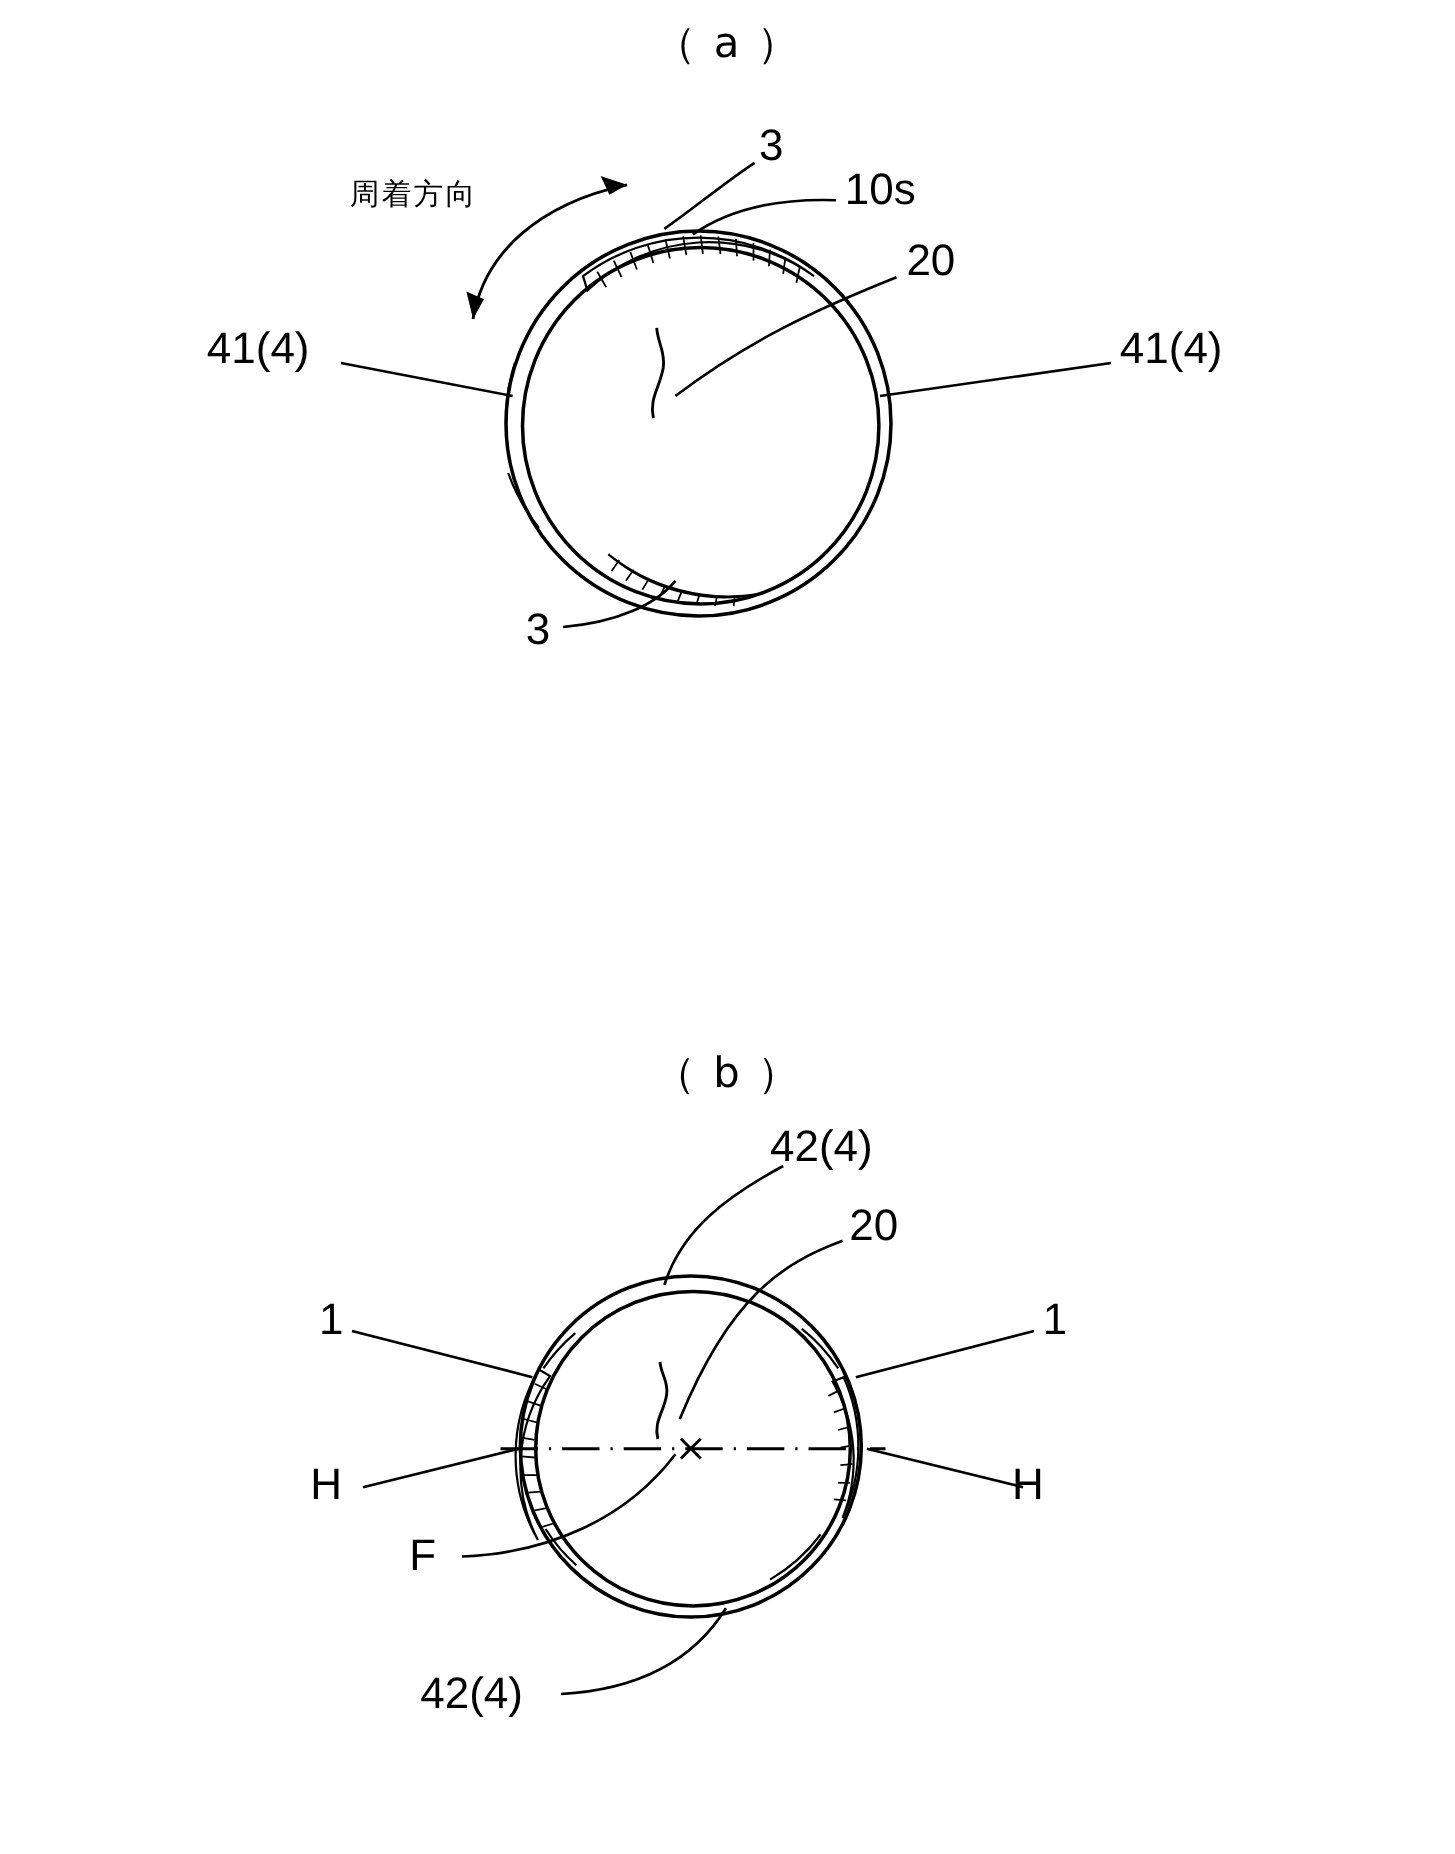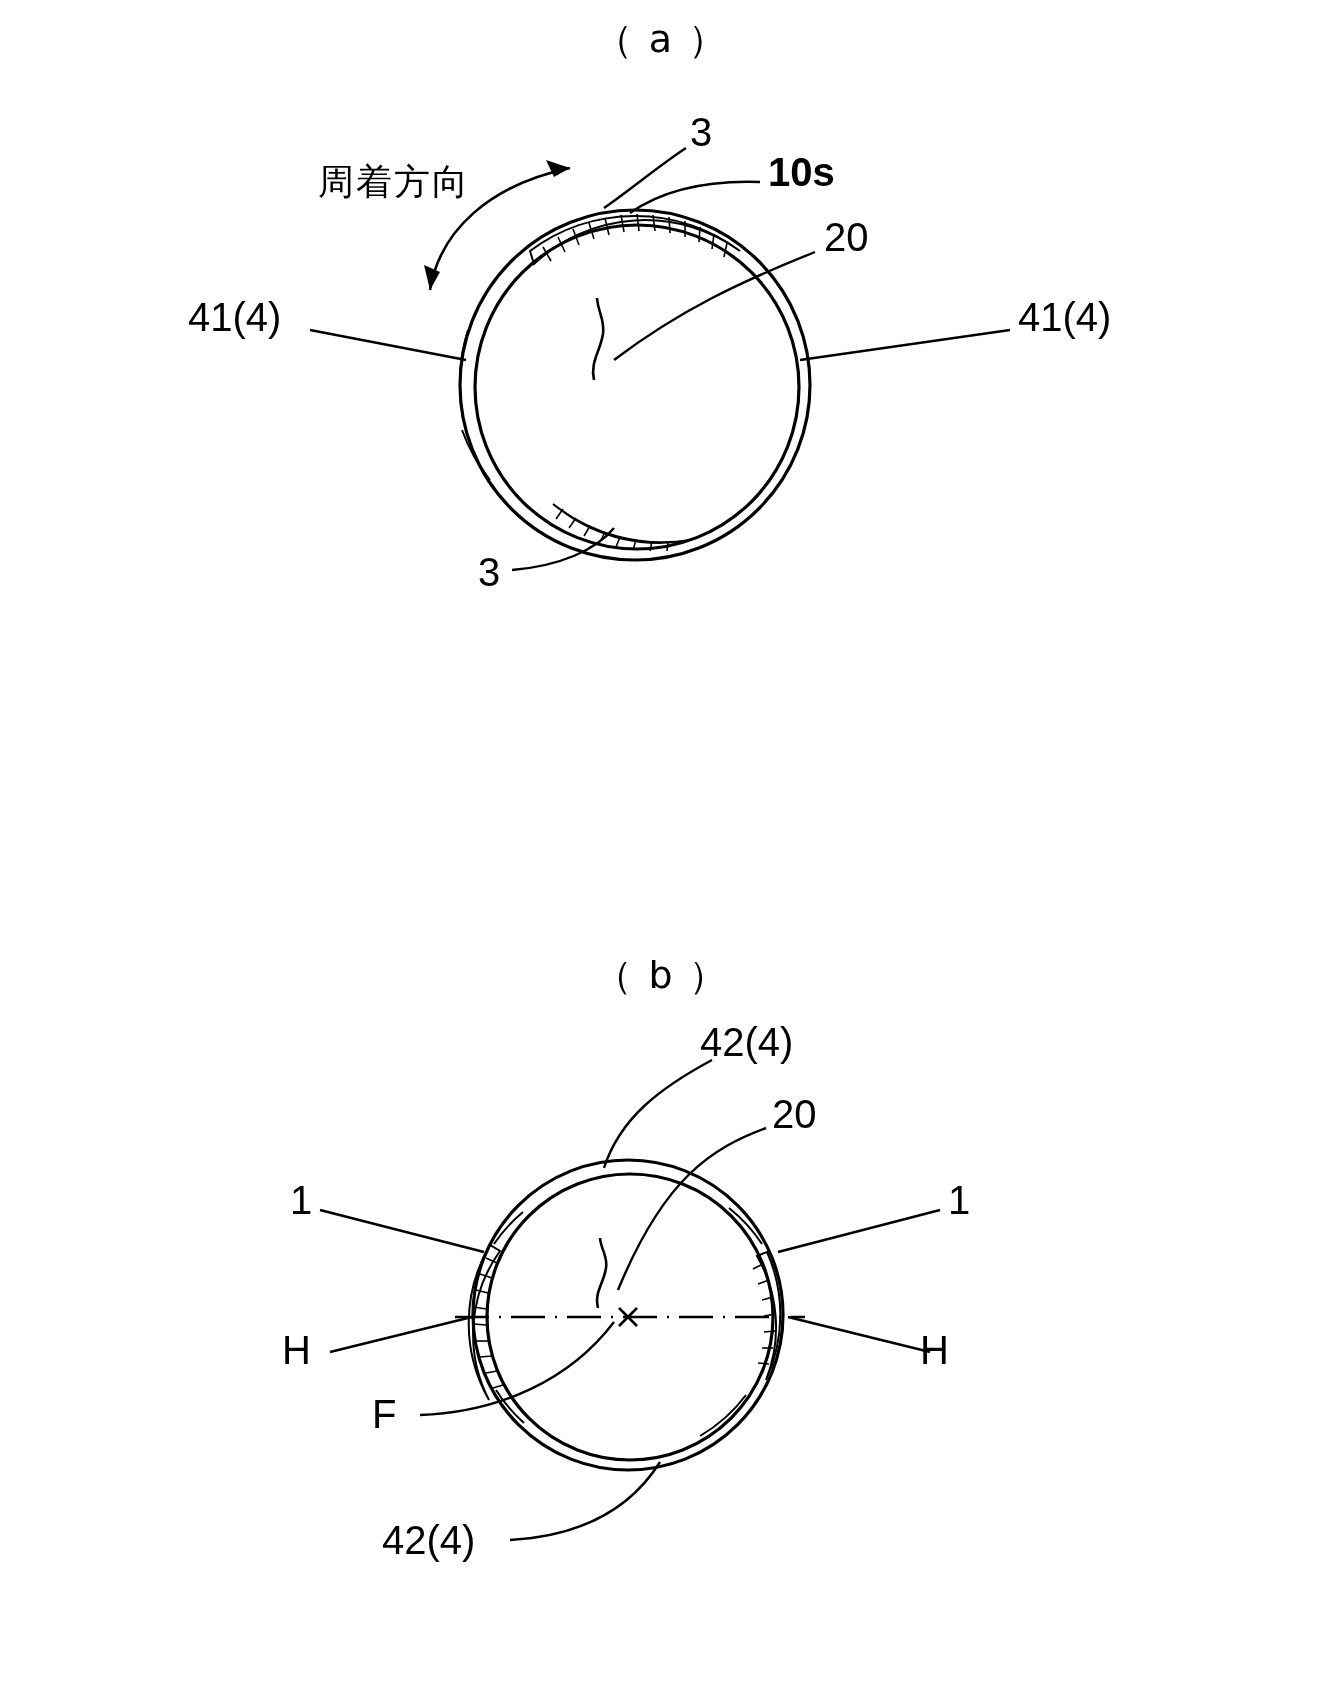--- a/index.html
+++ b/index.html
@@ -39,21 +39,21 @@
   #caption-b { top: 90px; }
 
   .label {
     position: absolute;
     font-size: 40px;
     white-space: nowrap;
     font-family: "Liberation Sans", sans-serif;
   }
   .label.jp {
     font-family: "DejaVu Sans", sans-serif;
-    font-size: 36px;
+    font-size: 27px;
     letter-spacing: 2px;
   }
   svg {
     position: absolute;
     left: 0;
     top: 0;
     overflow: visible;
   }
 </style>
 </head>
@@ -127,21 +127,21 @@
 
       <line x1="1010" y1="330" x2="800" y2="360" stroke="#000" stroke-width="2.4"></line>
 
       <path d="M 512 570 C 560 566 596 550 614 528" fill="none" stroke="#000" stroke-width="2.4"></path>
     </svg>
 
     <div class="label jp" style="left:318px; top:158px;">周着方向</div>
 
     <div class="label" style="left:690px; top:110px;">3</div>
 
-    <div class="label" style="left:768px; top:150px;font-weight:bold;">10s</div>
+    <div class="label" style="left:768px; top:150px;">10s</div>
 
     <div class="label" style="left:824px; top:215px;">20</div>
 
     <div class="label" style="left:188px; top:295px;">41(4)</div>
 
     <div class="label" style="left:1018px; top:295px;">41(4)</div>
 
     <div class="label" style="left:478px; top:550px;">3</div>
   </div>
 

